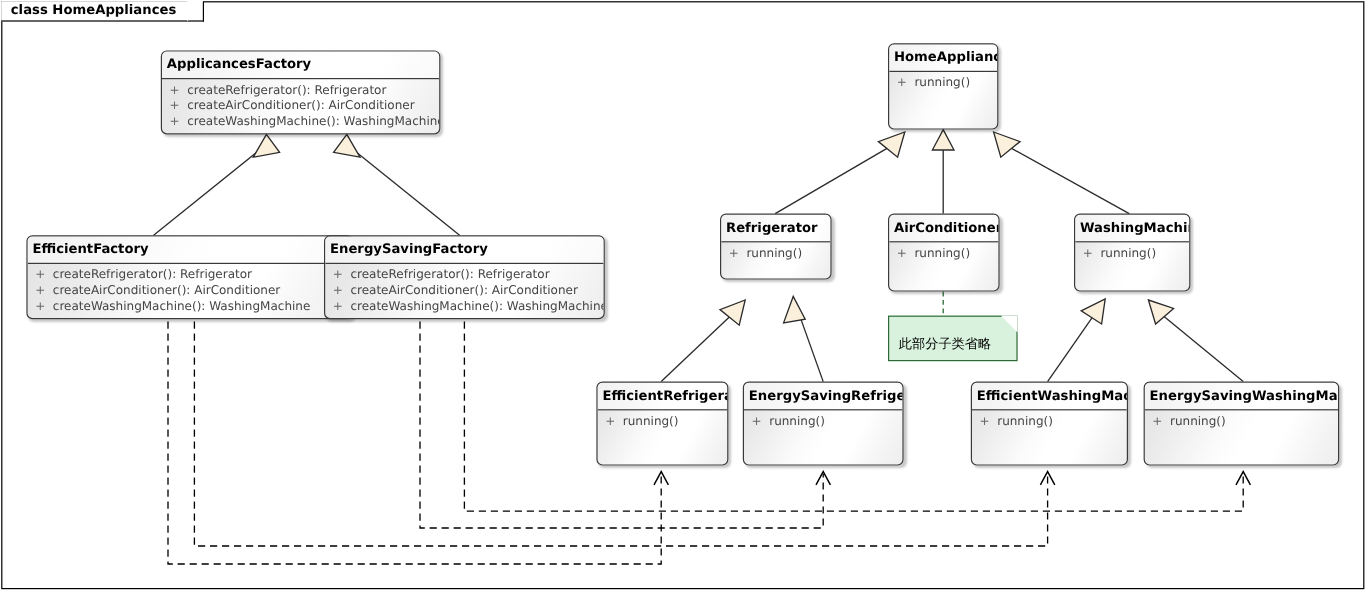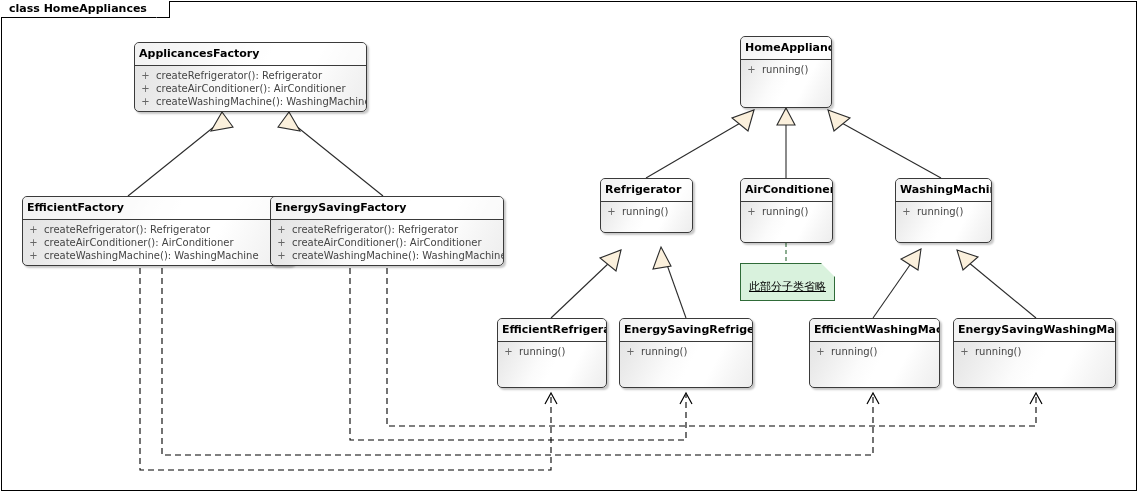--- a/index.html
+++ b/index.html
@@ -250,18 +250,18 @@
   <div class="cls sep" style="left:953px;top:318px;width:163px;height:70px;">
     <div class="hdr">EnergySavingWashingMachine</div>
     <div class="ops">
       <div class="op">
         <span class="vis">+</span>
         <span class="sig">running()</span>
       </div>
     </div>
   </div>
 
-  <div class="note" style="left:740px;top:263px;width:95px;height:38px;text-decoration:underline;">
+  <div class="note" style="left:740px;top:263px;width:108px;height:38px;">
     <div class="foldline"></div>
     <div class="ntext">此部分子类省略</div>
   </div>
 
 </div>
 
 </body></html>

